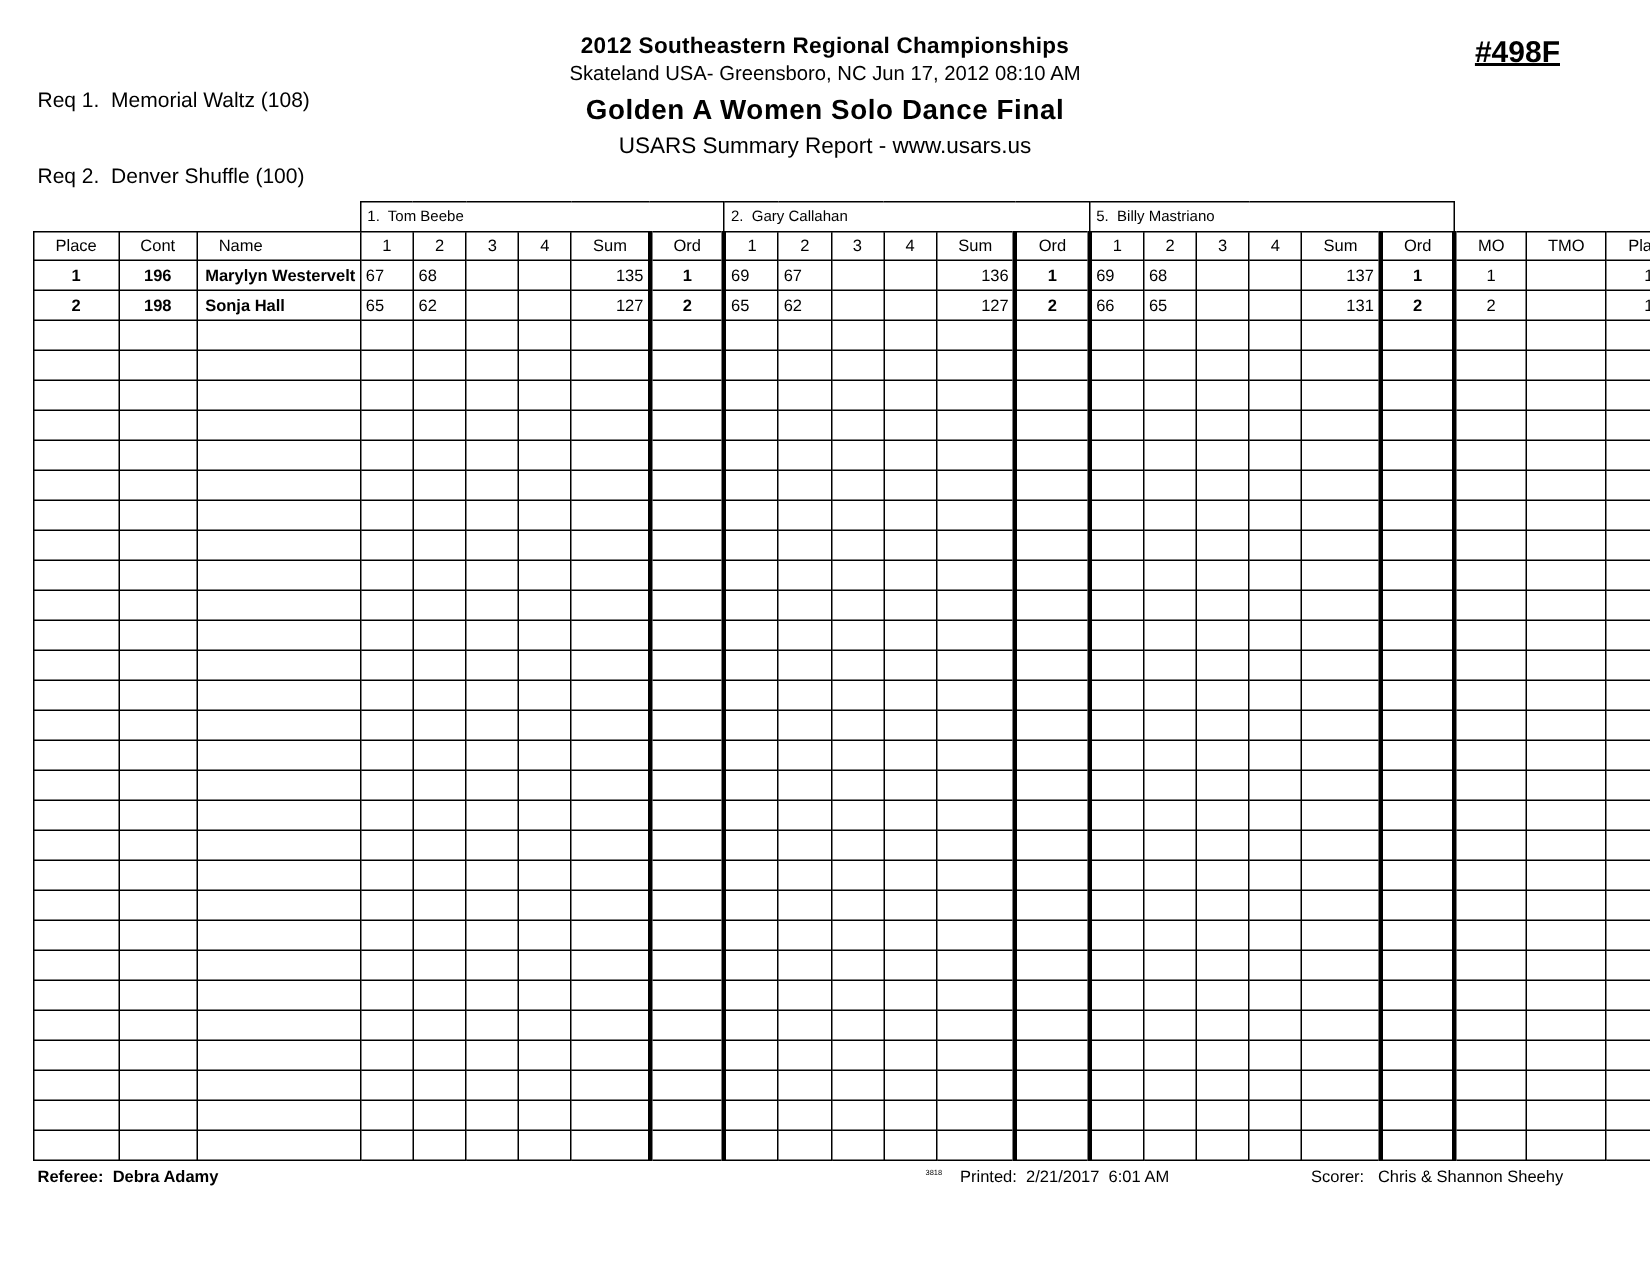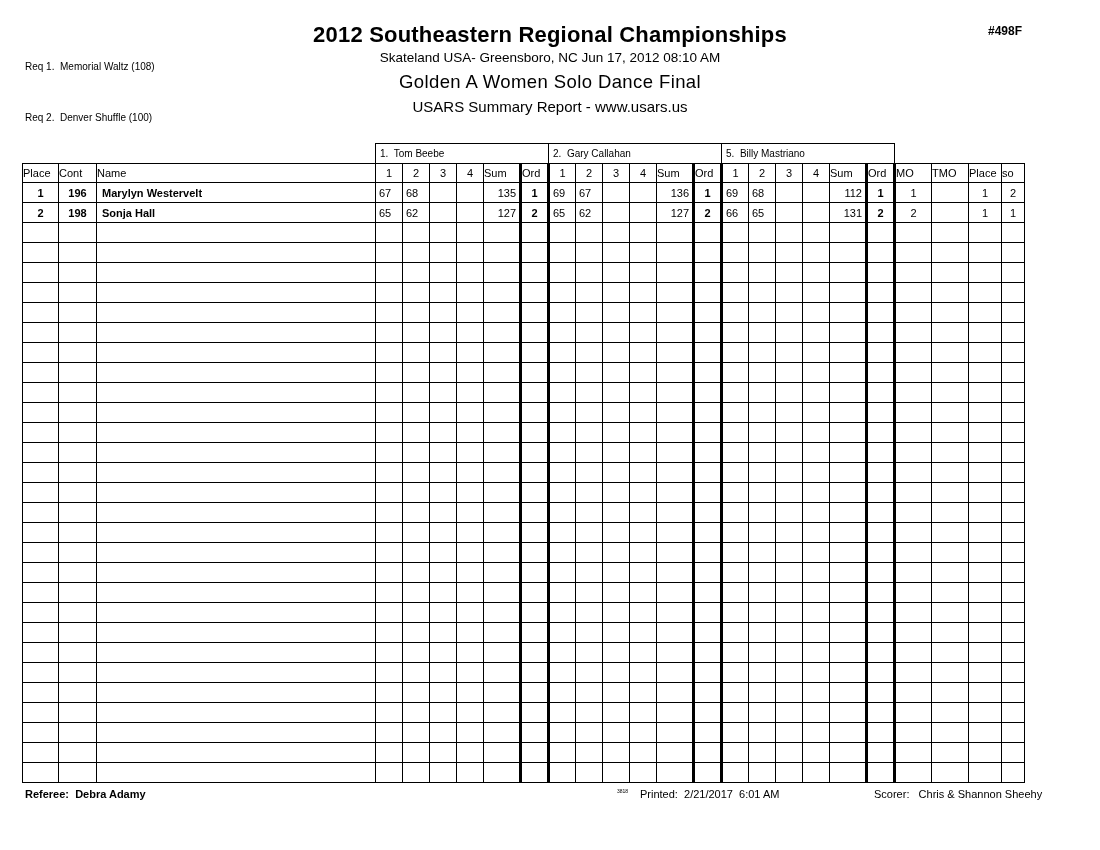--- a/index.html
+++ b/index.html
@@ -1,32 +1,32 @@
 <!DOCTYPE html>
 <html><head>
 <meta charset="utf-8">
 <style>
   * { margin:0; padding:0; box-sizing:border-box; }
   html,body { background:#e8e8e8; }
   body { width:1100px; font-family:"Liberation Sans", sans-serif; color:#000; }
   .page { position:relative; width:1100px; height:850px; background:#fff; padding:22px; overflow:hidden; }
 
-  .req-block { position:absolute; left:25px; top:24px; font-size:10px; line-height:17px; white-space:pre; }
+  .req-block { position:absolute; left:25px; top:24px; font-size:14px; line-height:17px; white-space:pre; }
   .title-block { text-align:center; }
-  .title   { font-size:22px; font-weight:bold; letter-spacing:0.2px; }
+  .title   { font-size:15px; font-weight:bold; letter-spacing:0.2px; }
   .subtitle{ font-size:13.5px; margin-top:2px; }
-  .event   { font-size:18.5px; font-weight:normal; margin-top:6px; letter-spacing:0.4px; }
+  .event   { font-size:18.5px; font-weight:bold; margin-top:6px; letter-spacing:0.4px; }
   .report  { font-size:15px; margin-top:5px; }
-  .number  { position:absolute; right:78px; top:24px; font-size:12px; font-weight:bold; }
+  .number  { position:absolute; right:60px; top:24px; font-size:20px; font-weight:bold;text-decoration:underline; }
 
   table { border-collapse:collapse; table-layout:fixed; margin-top:28px; }
   td { border:1px solid #000; font-size:11px; height:20px; padding:0 3px;
        overflow:hidden; white-space:nowrap; vertical-align:middle; }
   tr.jrow td { height:20px; }
-  tr.hdr td { height:19px; padding:0 0; }
+  tr.hdr td { height:19px; padding:0 14px; }
   .nb   { border:none; }
   .jh   { font-size:10px; padding-left:4px; white-space:pre; }
   .ordb { border-left:3px solid #000; border-right:3px solid #000; padding:0 1px; }
   .c { text-align:center; }
   .r { text-align:right; }
   .b { font-weight:bold; }
   .nm { padding-left:5px; }
 
   .footer { position:relative; height:15px; margin-top:5px; font-size:11px; }
   .footer span { position:absolute; top:0; white-space:pre; }
@@ -136,21 +136,21 @@
           <td>69</td>
           <td>67</td>
           <td></td>
           <td></td>
           <td class="r">136</td>
           <td class="ordb b c">1</td>
           <td>69</td>
           <td>68</td>
           <td></td>
           <td></td>
-          <td class="r">112</td>
+          <td class="r">137</td>
           <td class="ordb b c">1</td>
           <td class="c">1</td>
           <td class="c"></td>
           <td class="c">1</td>
           <td class="c">2</td>
         </tr>
         <tr>
           <td class="c b">2</td>
           <td class="c b">198</td>
           <td class="b nm">Sonja Hall</td>

